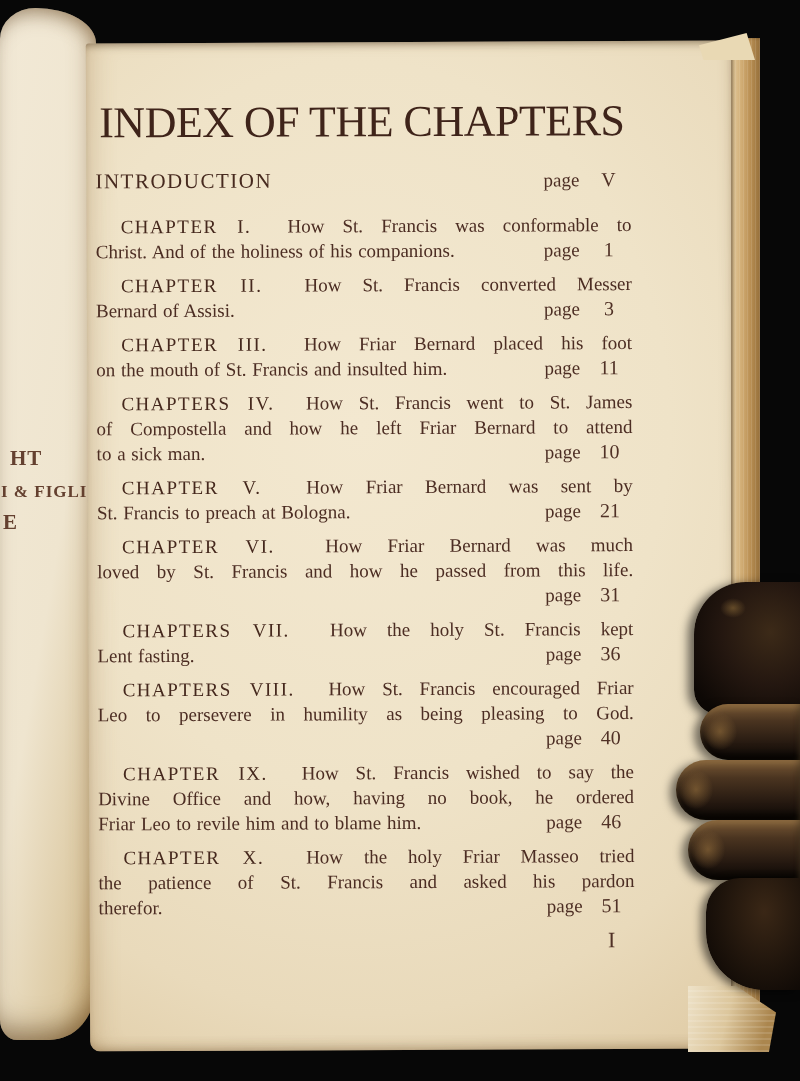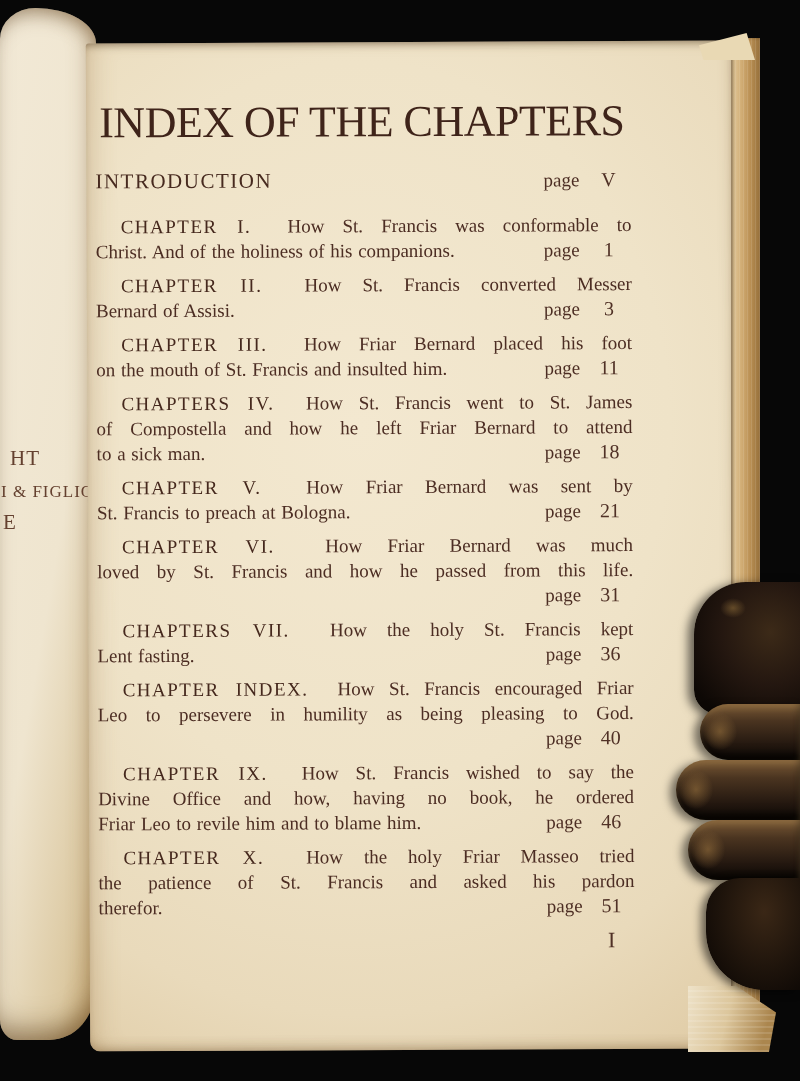--- a/index.html
+++ b/index.html
@@ -6,21 +6,21 @@
   .scene{position:relative;width:800px;height:1081px;background:#070707;overflow:hidden;
          font-family:"Liberation Serif","DejaVu Serif",serif;}
 
   
   .left-page{position:absolute;left:0;top:8px;width:96px;height:1032px;
     background:linear-gradient(100deg,#f2e9d6 0%,#efe5cf 55%,#dcc9a2 85%,#c9ad79 100%);
     border-radius:46px 78px 60px 22px / 40px 46px 70px 26px;
     box-shadow:inset -14px 0 22px -8px rgba(120,85,40,.45),
                inset 0 18px 20px -14px rgba(90,60,25,.5),
                inset 0 -26px 28px -16px rgba(90,60,25,.55);}
-  .frag{position:absolute;color:#64402f;font-weight:400;letter-spacing:1px;white-space:nowrap;}
+  .frag{position:absolute;color:#64402f;font-weight:700;letter-spacing:1px;white-space:nowrap;}
   .frag-0{left:10px;top:438px;font-size:21px;}
   .frag-1{left:1px;top:474px;font-size:17px;}
   .frag-2{left:3px;top:502px;font-size:21px;}
 
   
   .main-page{position:absolute;left:88px;top:42px;width:646px;height:1008px;
     background:radial-gradient(120% 90% at 42% 38%,#f3e8d0 0%,#efe3c8 40%,#e9dabb 65%,#ddc79f 88%,#d0b789 100%);
     border-radius:3px 2px 6px 10px;transform:rotate(-0.25deg);
     box-shadow:inset 16px 0 26px -12px rgba(140,100,50,.30),
                inset 0 7px 9px -6px rgba(60,40,20,.55),
@@ -143,21 +143,21 @@
           </div>
           <div class="entry">
             <div class="line first">
               <span class="capit"></span>
               <span class="ltext"><span class="chlabel">CHAPTERS IV.</span>&nbsp; How St. Francis went to St. James</span>
             </div>
             <div class="line mid">of Compostella and how he left Friar Bernard to attend</div>
             <div class="line last">
               <span class="ltext">to a sick man.</span>
               <span class="page-label">page</span>
-              <span class="num">18</span>
+              <span class="num">10</span>
             </div>
           </div>
           <div class="entry">
             <div class="line first">
               <span class="capit"></span>
               <span class="ltext"><span class="chlabel">CHAPTER V.</span>&nbsp; How Friar Bernard was sent by</span>
             </div>
             <div class="line last">
               <span class="ltext">St. Francis to preach at Bologna.</span>
               <span class="page-label">page</span>
@@ -183,21 +183,21 @@
             </div>
             <div class="line last">
               <span class="ltext">Lent fasting.</span>
               <span class="page-label">page</span>
               <span class="num">36</span>
             </div>
           </div>
           <div class="entry">
             <div class="line first">
               <span class="capit"></span>
-              <span class="ltext"><span class="chlabel">CHAPTER INDEX.</span>&nbsp; How St. Francis encouraged Friar</span>
+              <span class="ltext"><span class="chlabel">CHAPTERS VIII.</span>&nbsp; How St. Francis encouraged Friar</span>
             </div>
             <div class="line mid">Leo to persevere in humility as being pleasing to God.</div>
             <div class="line last">
               <span class="ltext"></span>
               <span class="page-label">page</span>
               <span class="num">40</span>
             </div>
           </div>
           <div class="entry">
             <div class="line first">

